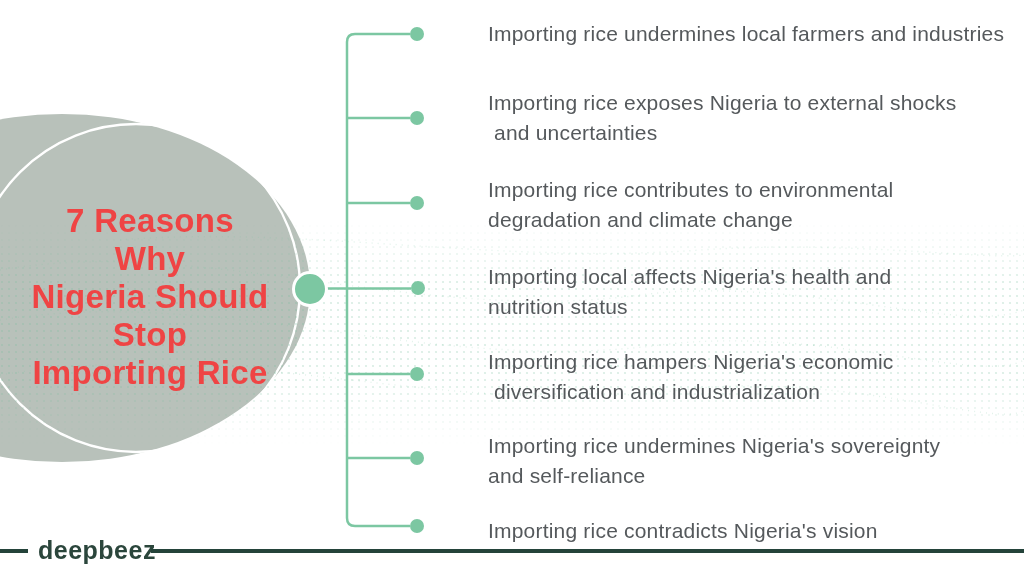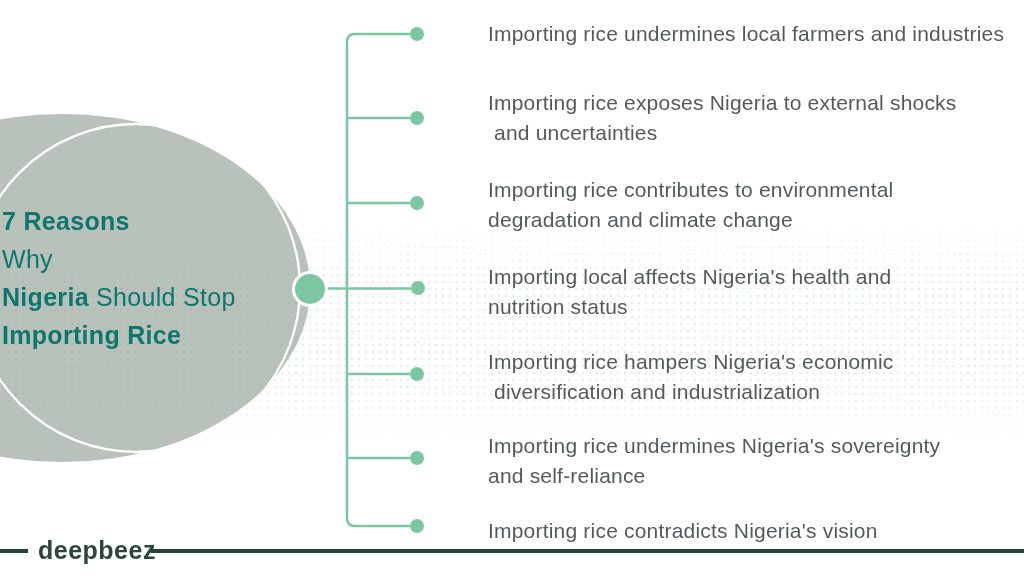--- a/index.html
+++ b/index.html
@@ -8,25 +8,25 @@
     width:1024px;height:576px;
     overflow:hidden;
     background:#ffffff;
     font-family:"Liberation Sans", sans-serif;
   }
   .decor{position:absolute;left:0;top:0;z-index:0;}
 
   
   .title-block{
     position:absolute;left:2px;top:202px;width:296px;z-index:2;
-    text-align:left;color:#0f766e;
-    font-size:25px;line-height:38px;letter-spacing:.3px;
+    text-align:center;color:#ef4444;
+    font-size:33px;line-height:38px;letter-spacing:.3px;
   }
   .t-bold{font-weight:700;}
-  .t-reg{font-weight:400;}
+  .t-reg{font-weight:700;}
 
   
   .reason{
     position:absolute;left:448px;width:566px;z-index:2;
     color:#55595C;font-size:21px;line-height:30px;letter-spacing:.2px;margin-left:40px;
   }
   .rline{white-space:pre-wrap;}
 
   
   .footer-dash{

